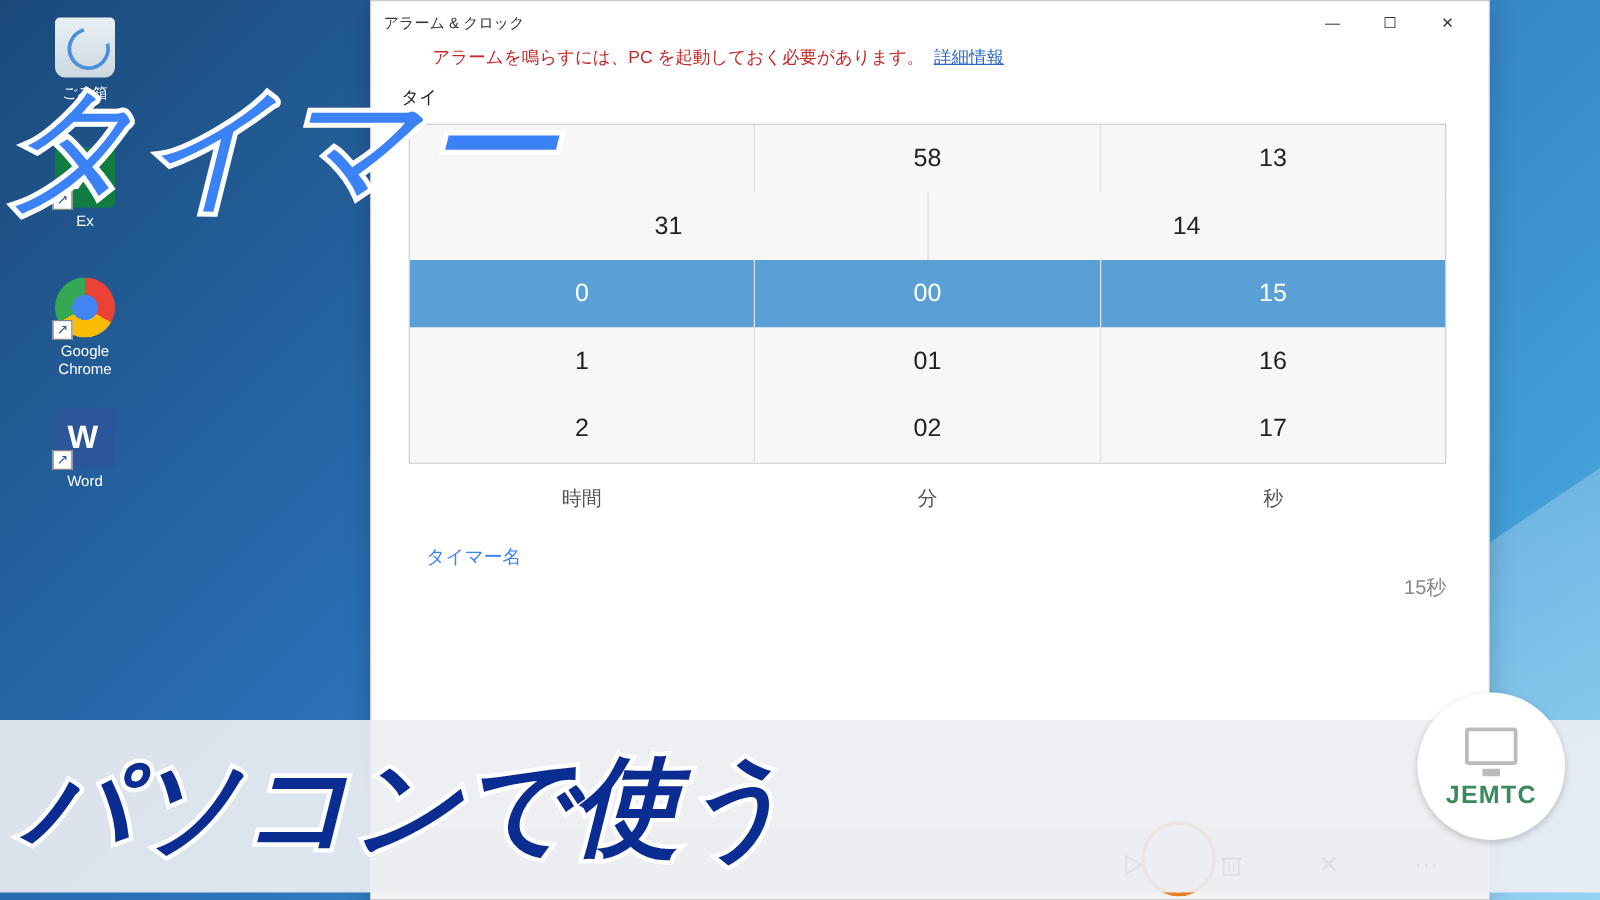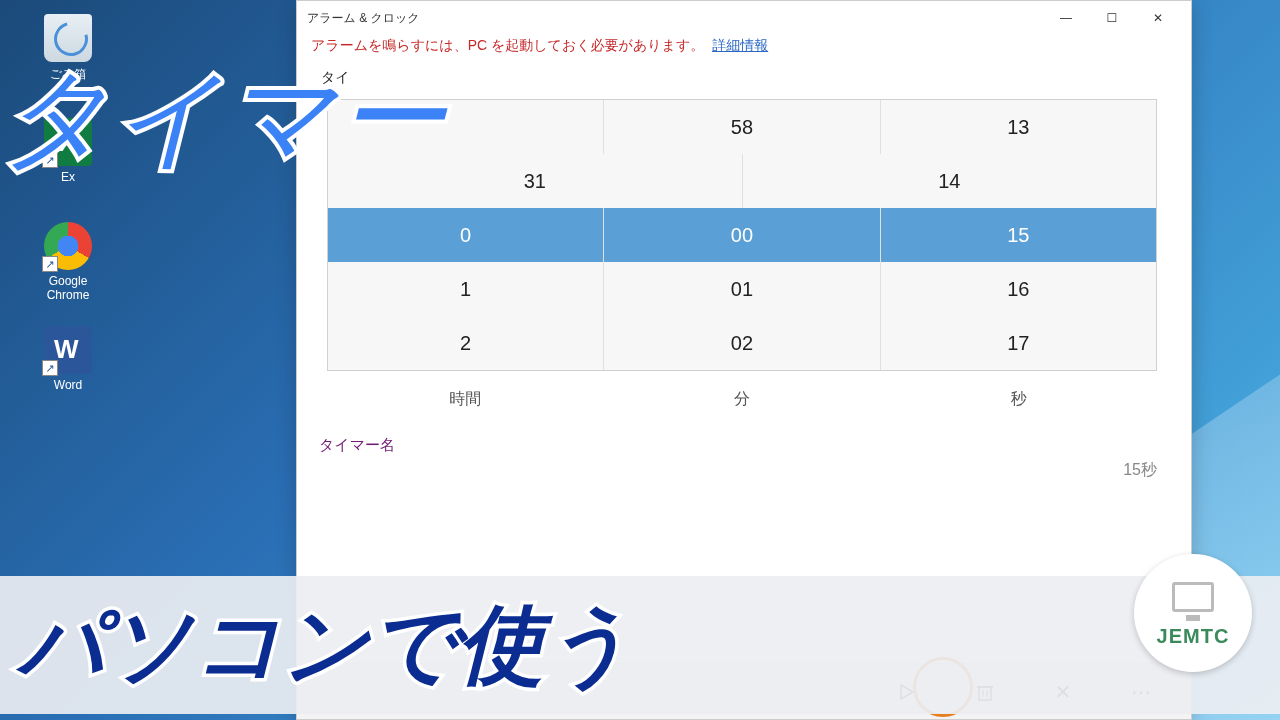--- a/index.html
+++ b/index.html
@@ -27,33 +27,33 @@
   .shortcut { position:absolute; bottom:-2px; left:-2px; width:16px; height:16px; background:#fff; border:1px solid #888; font-size:11px; line-height:14px; color:#2b579a;}
 
   
   .window {
     position: absolute; top: 0; left: 296px; width: 896px; height: 720px;
     background: #fff; border: 1px solid #ccc; box-shadow: 0 4px 20px rgba(0,0,0,.2);
   }
   .titlebar { height: 34px; display:flex; align-items:center; padding:0 10px; font-size:12px; color:#333;}
   .titlebar .spacer { flex:1;}
   .winbtn { width:46px; height:32px; display:flex; align-items:center; justify-content:center; color:#333;}
-  .notice { font-size:14px; color:#c62828; padding: 2px 14px 8px;}
+  .notice { font-size:14px; color:#c62828; padding: 2px 14px 8px; margin-left: 35px;}
   .notice a { color:#2b68c5; text-decoration:underline; margin-left:4px;}
   .section-label { font-size:14px; color:#222; padding: 6px 24px;}
   
   .picker { margin: 6px 10px 0 30px; border:1px solid #d0d0d0; background:#f0f0f0; width: 830px;}
   .picker-row { display:flex; height:54px;}
   .picker-row.selected { background:#5aa0d6; color:#fff;}
   .picker-row:not(.selected) { background:#f7f7f7; color:#222;}
   .picker-cell { flex:1; display:flex; align-items:center; justify-content:center; font-size:20px; border-right:1px solid #e0e0e0; position:relative;}
   .picker-cell:last-child { border-right:none;}
   .picker-labels { display:flex; margin: 10px 10px 0 30px; width:830px;}
   .picker-labels div { flex:1; text-align:center; font-size:16px; color:#555; padding:8px 0;}
-  .name-label { font-size:15px; color:#701a75; padding: 18px 0 6px 22px;}
+  .name-label { font-size:15px; color:#3b82f6; padding: 18px 0 6px 44px;}
   .name-input { margin-left:30px; width:830px; border:none; font-size:16px; color:#888; outline:none; background:transparent;text-align:right;}
   
   .cmdbar { position:absolute; bottom:0; left:0; right:0; height:56px; background:#f3f3f3; border-top:1px solid #ddd; display:flex; align-items:center; justify-content:flex-end; padding-right:28px; gap:34px;}
   .cmdbtn { width:44px; height:44px; display:flex; align-items:center; justify-content:center; font-size:20px; color:#333; border-radius:50%;}
   .play-highlight { position:absolute; bottom:2px; right:218px; width:60px; height:60px; border:3px solid #e67e22; border-radius:50%; pointer-events:none;}
 
   
   .overlay-title {
     position:absolute; top:46px; left:0;
     font-size:108px; font-weight:400; font-style:italic;

